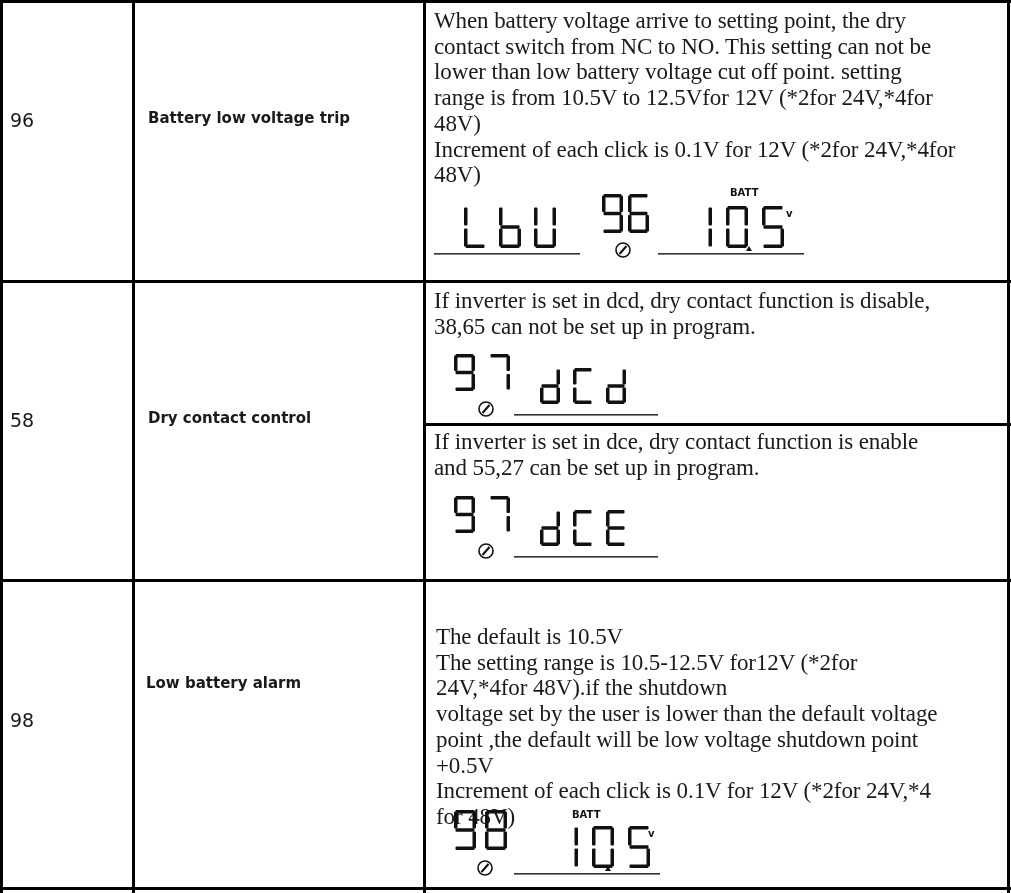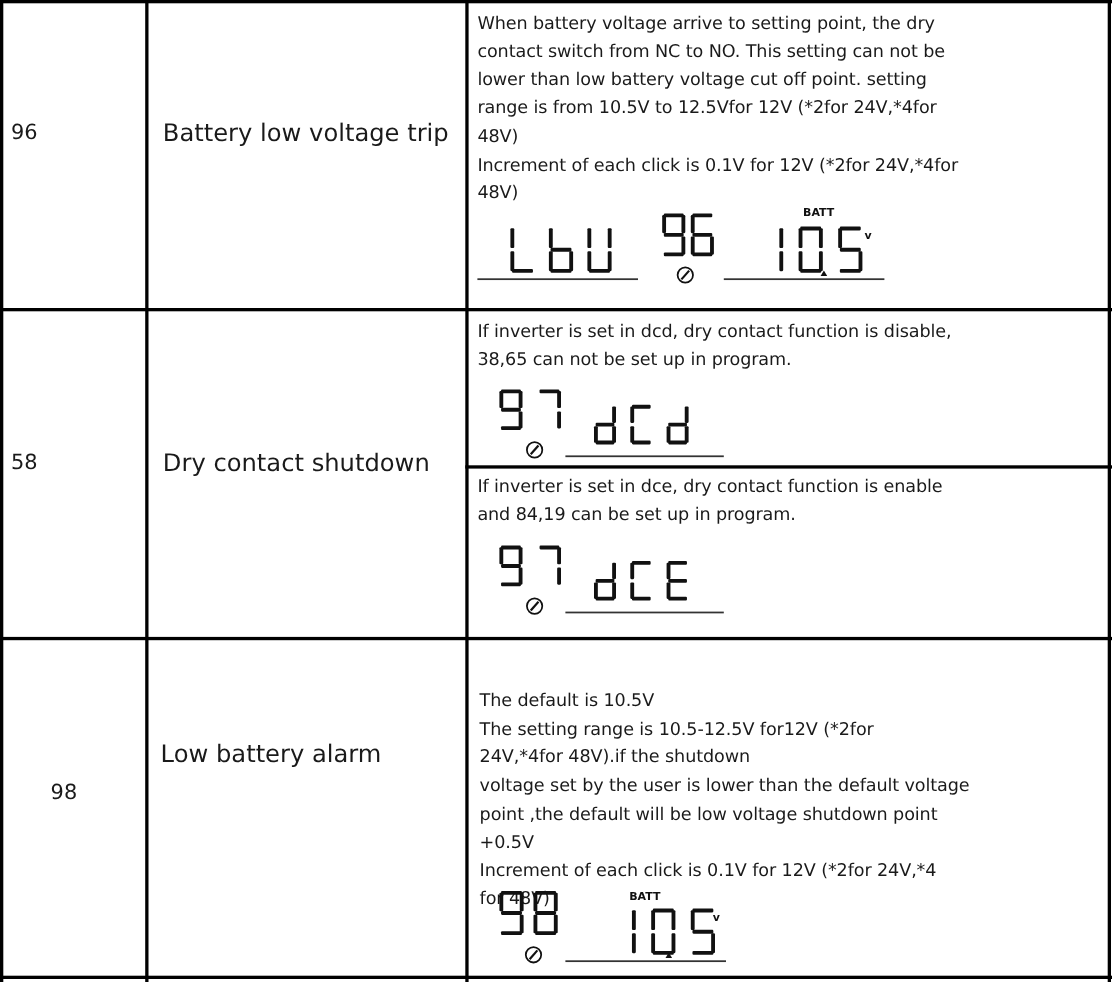--- a/index.html
+++ b/index.html
@@ -2,22 +2,22 @@
 <html><head>
 <meta charset="utf-8">
 <style>
   html, body { margin: 0; padding: 0; background: #ffffff; }
   body { width: 1011px; height: 893px; overflow: hidden; position: relative;
          font-family: "DejaVu Sans", sans-serif; color: #1a1a1a; }
   .tbl { position: absolute; left: 0; top: 0; width: 1011px; height: 893px; }
   .hline { position: absolute; background: #000; height: 3px; }
   .vline { position: absolute; background: #000; width: 3px; }
   .cell-num { position: absolute; left: 10px; width: 130px; text-align: left; font-size: 19px; }
-  .cell-name { position: absolute; left: 148px; font-size: 22px; white-space: nowrap; }
-  .desc { position: absolute; left: 434px; width: 572px; font-size: 16px; line-height: 25.7px; white-space: pre-line; letter-spacing: -0.1px; }
+  .cell-name { position: absolute; left: 148px; font-size: 15px; white-space: nowrap; font-weight: bold; }
+  .desc { position: absolute; left: 434px; width: 572px; font-size: 23px; line-height: 25.7px; white-space: pre-line; letter-spacing: -0.1px; font-family: Liberation Serif, serif; }
   .lcd { position: absolute; }
   .lcd svg { display: block; }
 </style>
 </head>
 <body>
 
 <div class="tbl">
 
   <div class="hline" style="left:0;top:0;width:1011px;"></div>
   <div class="hline" style="left:0;top:280px;width:1011px;"></div>
@@ -88,21 +88,21 @@
           <rect x="348.5" y="44.5" width="3.5" height="18" rx="1"></rect>
           <polygon points="314,67 320,67 317,62"></polygon>
           <text x="354" y="33" font-family="DejaVu Sans, sans-serif" font-size="10" font-weight="bold">v</text>
           <rect x="226" y="69" width="146" height="1.6" fill="#333"></rect>
         </svg>
       </div>
   </div>
 
   <div>
     <div class="cell-num" style="top:409px;">58</div>
-    <div class="cell-name" style="top:409px;">Dry contact shutdown</div>
+    <div class="cell-name" style="top:409px;">Dry contact control</div>
     <div class="desc" style="top:288px;">If inverter is set in dcd, dry contact function is disable,
 38,65 can not be set up in program.</div>
     <div class="lcd" style="left:448px;top:352px;">
         <svg width="230" height="70" viewBox="0 0 230 70" fill="#111">
           <rect x="7.5" y="2" width="18" height="3.5" rx="1"></rect>
           <rect x="7.5" y="18.75" width="18" height="3.5" rx="1"></rect>
           <rect x="7.5" y="35.5" width="18" height="3.5" rx="1"></rect>
           <rect x="6" y="3.5" width="3.5" height="15.5" rx="1"></rect>
           <rect x="23.5" y="3.5" width="3.5" height="15.5" rx="1"></rect>
           <rect x="23.5" y="22" width="3.5" height="15.5" rx="1"></rect>
@@ -124,21 +124,21 @@
           <rect x="125" y="35.5" width="3.5" height="15" rx="1"></rect>
           <rect x="159.5" y="32.25" width="17" height="3.5" rx="1"></rect>
           <rect x="159.5" y="48.5" width="17" height="3.5" rx="1"></rect>
           <rect x="174.5" y="17.5" width="3.5" height="15" rx="1"></rect>
           <rect x="158" y="35.5" width="3.5" height="15" rx="1"></rect>
           <rect x="174.5" y="35.5" width="3.5" height="15" rx="1"></rect>
           <rect x="66" y="62" width="144" height="1.6" fill="#333"></rect>
         </svg>
       </div>
     <div class="desc" style="top:429px;">If inverter is set in dce, dry contact function is enable
-and  84,19 can be set up in program.</div>
+and  55,27 can be set up in program.</div>
     <div class="lcd" style="left:448px;top:494px;">
         <svg width="230" height="70" viewBox="0 0 230 70" fill="#111">
           <rect x="7.5" y="2" width="18" height="3.5" rx="1"></rect>
           <rect x="7.5" y="18.75" width="18" height="3.5" rx="1"></rect>
           <rect x="7.5" y="35.5" width="18" height="3.5" rx="1"></rect>
           <rect x="6" y="3.5" width="3.5" height="15.5" rx="1"></rect>
           <rect x="23.5" y="3.5" width="3.5" height="15.5" rx="1"></rect>
           <rect x="23.5" y="22" width="3.5" height="15.5" rx="1"></rect>
           <rect x="42.5" y="2" width="18" height="3.5" rx="1"></rect>
           <rect x="58.5" y="3.5" width="3.5" height="15.5" rx="1"></rect>
@@ -160,21 +160,21 @@
           <rect x="159.5" y="32.25" width="17" height="3.5" rx="1"></rect>
           <rect x="159.5" y="48.5" width="17" height="3.5" rx="1"></rect>
           <rect x="158" y="17.5" width="3.5" height="15" rx="1"></rect>
           <rect x="158" y="35.5" width="3.5" height="15" rx="1"></rect>
           <rect x="66" y="62" width="144" height="1.6" fill="#333"></rect>
         </svg>
       </div>
   </div>
 
   <div>
-    <div class="cell-num" style="top:709px;margin-left:36px;">98</div>
+    <div class="cell-num" style="top:709px;">98</div>
     <div class="cell-name" style="top:674px;left:146px;">Low battery alarm</div>
     <div class="desc" style="top:624px;left:436px;">The default is 10.5V
 The setting range is 10.5-12.5V for12V (*2for
  24V,*4for 48V).if the shutdown
 voltage set by the user is lower than the default voltage
 point ,the default will be low voltage shutdown point
 +0.5V
 Increment of each click is 0.1V for 12V (*2for 24V,*4
 for 48V)</div>
     <div class="lcd" style="left:448px;top:804px;">

